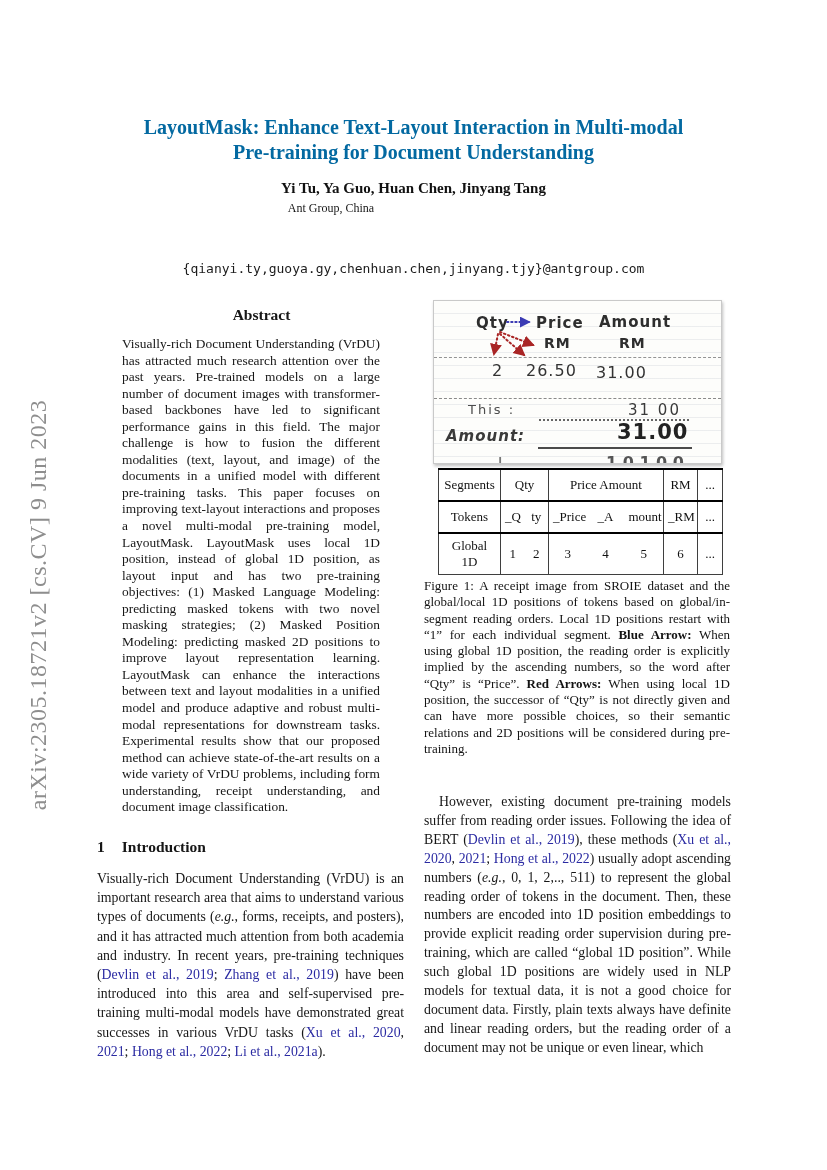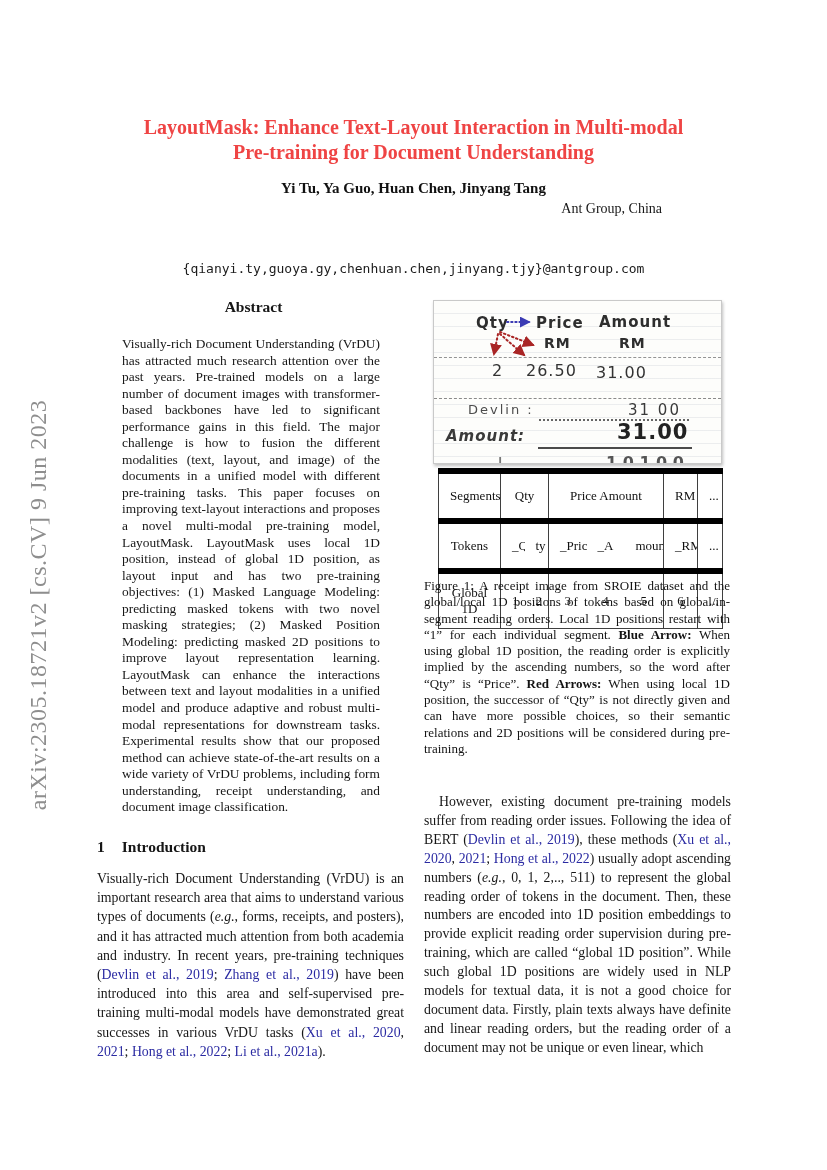--- a/index.html
+++ b/index.html
@@ -5,33 +5,33 @@
   html,body{margin:0;padding:0;background:#ffffff;}
   .page{position:relative;width:827px;height:1170px;background:#ffffff;overflow:hidden;
         font-family:"Liberation Serif", serif;color:#161616;}
 
   
   .arxiv-strip{position:absolute;top:605px;left:38px;transform:translate(-50%,-50%) rotate(-90deg);
         white-space:nowrap;font-size:24px;color:#8e8e8e;letter-spacing:0.5px;}
 
   
   .title{position:absolute;top:102px;left:0;width:827px;text-align:center;
-        font-size:20px;font-weight:bold;line-height:25px;white-space:pre-line;color:#ef4444;}
+        font-size:20px;font-weight:bold;line-height:25px;white-space:pre-line;color:#0369a1;}
   .authors{position:absolute;top:180px;left:0;width:827px;text-align:center;
         font-size:15px;font-weight:bold;color:#111;}
-  .affiliation{position:absolute;top:201px;left:0;width:662px;text-align:right;font-size:14px;}
+  .affiliation{position:absolute;top:201px;left:0;width:662px;text-align:center;font-size:12px;}
   .email{position:absolute;top:218px;left:0;width:827px;text-align:center;
         font-family:"DejaVu Sans Mono", monospace;font-size:13px;color:#1b1b1b;margin-top:43px;}
 
   
   .col-left{position:absolute;left:97px;top:293px;width:307px;height:810px;}
   .col-right{position:absolute;left:424px;top:290px;width:307px;height:820px;}
 
   .abstract-head{position:absolute;top:2px;left:0;width:100%;text-align:center;
-        font-size:15.5px;font-weight:bold;margin:3px;}
+        font-size:15.5px;font-weight:bold;margin:11px;}
   .abstract-body{position:absolute;top:43px;left:25px;width:258px;margin:0;
         font-size:13.4px;line-height:16.55px;text-align:justify;}
   .sec-head{position:absolute;top:545px;left:0;margin:0;font-size:15.5px;font-weight:bold;}
   .sec-head .sec-num{margin-right:17px;}
   .intro-body{position:absolute;top:576px;left:0;width:307px;margin:0;
         font-size:13.8px;line-height:19.2px;text-align:justify;}
 
   .cite{color:#2a2aa2;}
   .bseg{font-weight:bold;}
   .iseg{font-style:italic;}
@@ -55,21 +55,21 @@
   .rline.l1{top:56px;}
   .rline.l2{top:97px;border-top-color:#8a8a8a;}
   .rline.l3{top:118px;left:105px;width:150px;border-top:2px dotted #666;}
   .rline.l4{top:146px;left:104px;width:154px;border-top:2px solid #4b4b4b;}
   .arrows-svg{position:absolute;left:0;top:0;pointer-events:none;}
 
   
   .pos-table{position:absolute;left:14px;top:178px;width:284px;border-collapse:collapse;
         font-size:13px;font-family:"Liberation Serif", serif;color:#111;
         border:1px solid #3f3f3f;table-layout:fixed;}
-  .pos-table td{border-top:6px solid #000000;text-align:center;height:22px;padding:11px;
+  .pos-table td{border-top:2px solid #000000;text-align:center;height:22px;padding:4px;
         overflow:hidden;}
   .pos-table td.sep{border-left:1px solid #3f3f3f;}
 
   .fig-caption{position:absolute;left:0;top:288px;width:306px;margin:0;
         font-size:13px;line-height:16.3px;text-align:justify;color:#131313;}
 
   .body-par{position:absolute;left:0;top:503px;width:307px;margin:0;
         font-size:13.8px;line-height:18.9px;text-align:justify;text-indent:15px;}
 </style>
 </head>
@@ -107,21 +107,21 @@
       <span class="r-rm" style="left:185px;top:34px;">RM</span>
 
       <div class="rline l1"></div>
 
       <span class="r-val" style="left:58px;top:60px;">2</span>
       <span class="r-val" style="left:92px;top:60px;">26.50</span>
       <span class="r-val" style="left:162px;top:62px;">31.00</span>
 
       <div class="rline l2"></div>
 
-      <span class="r-total-label" style="left:34px;top:101px;">Devlin :</span>
+      <span class="r-total-label" style="left:34px;top:101px;">This :</span>
       <span class="r-total-val" style="left:194px;top:100px;">31 00</span>
 
       <div class="rline l3"></div>
 
       <span class="r-amt-label" style="left:12px;top:126px;font-style:italic;">Amount:</span>
       <span class="r-amt-val" style="left:183px;top:119px;">31.00</span>
 
       <div class="rline l4"></div>
 
       <span class="r-partial" style="left:12px;top:152px;color:#777;">‚ . ‥ . ¦</span>

